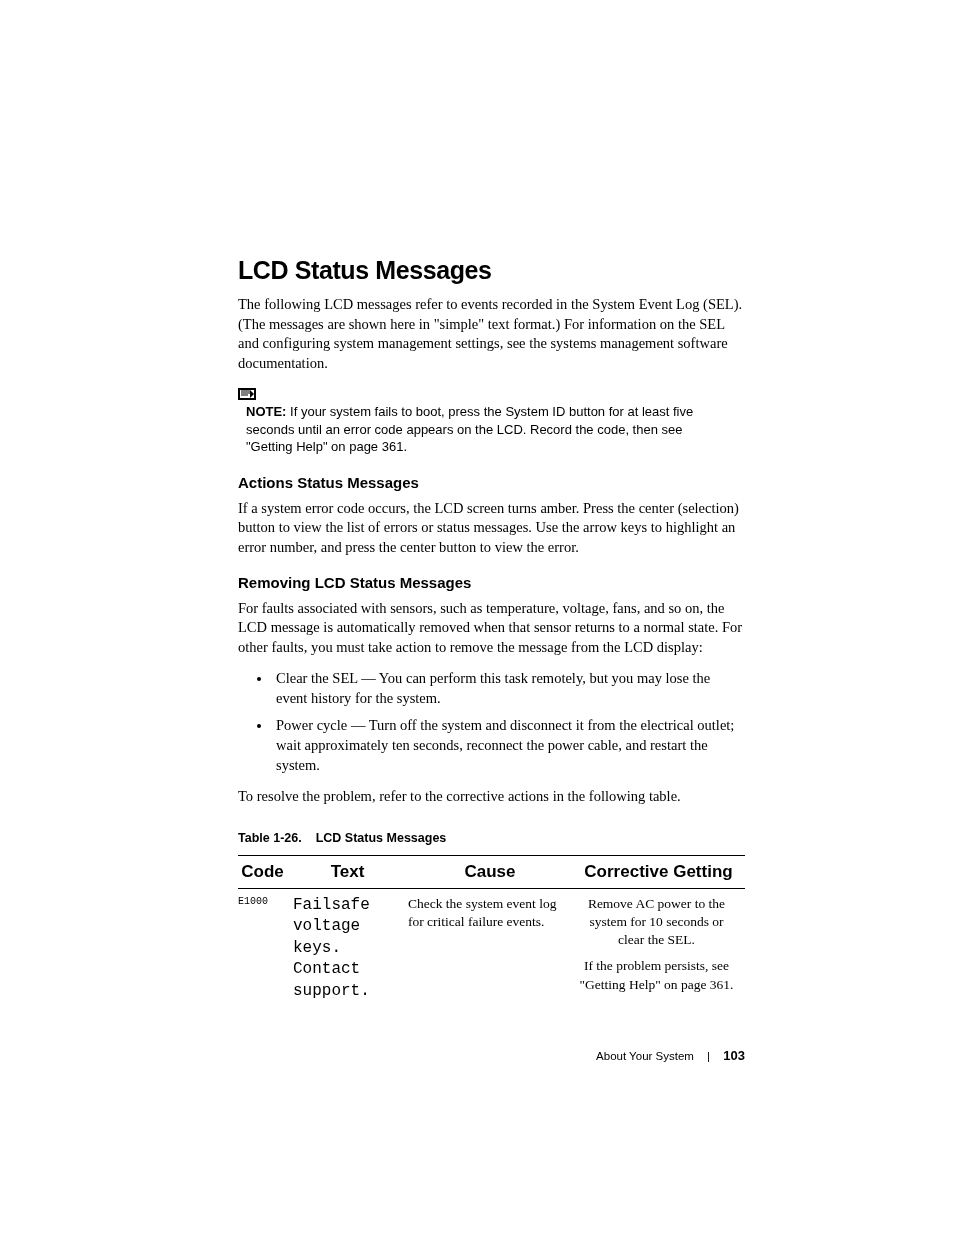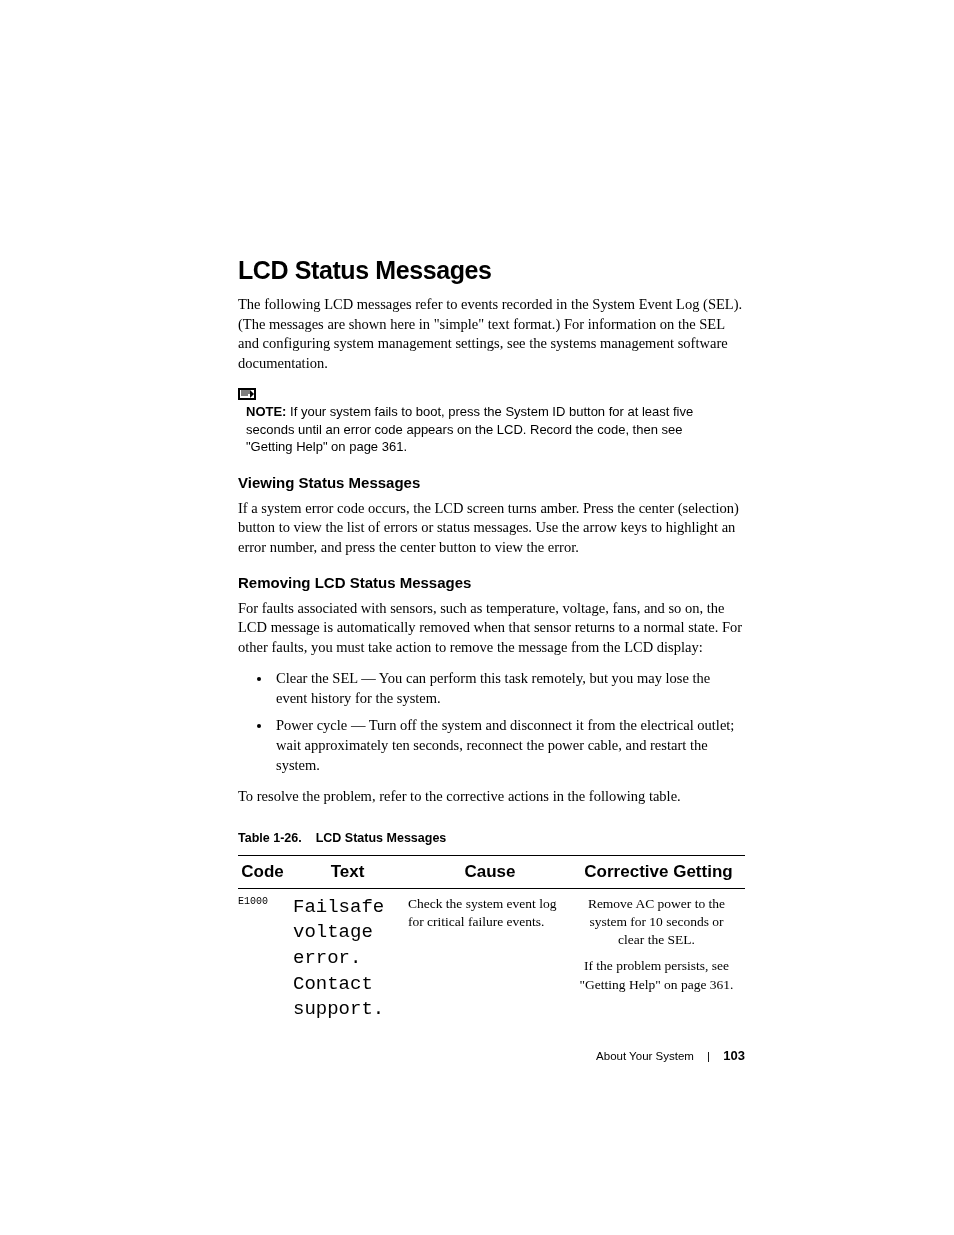--- a/index.html
+++ b/index.html
@@ -99,21 +99,21 @@
     padding: 6px 10px 6px 0;
     line-height: 1.35;
   }
   .code-col {
     font-family: "Courier New", Courier, monospace;
     font-size: 10px;
     white-space: nowrap;
   }
   .text-col {
     font-family: "Courier New", Courier, monospace;
-    font-size: 19px;
+    font-size: 16px;
     line-height: 1.45;
   }
   .corrective p {
     margin: 0 0 8px 0;
     text-align: center;
   }
   .footer {
     position: absolute;
     right: 0;
     top: 792px;
@@ -145,21 +145,21 @@
         <rect x="2" y="3" width="14" height="8" fill="#fff"></rect>
         <path d="M3 4 L12 4 M3 6 L12 6 M3 8 L10 8" stroke="#000" stroke-width="1"></path>
         <path d="M12 3 L16 7 L12 11" fill="#000"></path>
       </svg>
     </span>
     <span class="note-text">
       <b>NOTE:</b><span> If your system fails to boot, press the System ID button for at least five seconds until an error code appears on the LCD. Record the code, then see "Getting Help" on page 361.</span>
     </span>
   </div>
 
-  <h2 class="h2">Viewing Status Messages</h2>
+  <h2 class="h2">Actions Status Messages</h2>
   <p class="body">If a system error code occurs, the LCD screen turns amber. Press the center (selection) button to view the list of errors or status messages. Use the arrow keys to highlight an error number, and press the center button to view the error.</p>
 
   <h2 class="h2">Removing LCD Status Messages</h2>
   <p class="body">For faults associated with sensors, such as temperature, voltage, fans, and so on, the LCD message is automatically removed when that sensor returns to a normal state. For other faults, you must take action to remove the message from the LCD display:</p>
 
   <ul class="bullets">
     <li>Clear the SEL — You can perform this task remotely, but you may lose the event history for the system.</li>
     <li>Power cycle — Turn off the system and disconnect it from the electrical outlet; wait approximately ten seconds, reconnect the power cable, and restart the system.</li>
   </ul>
 
@@ -183,21 +183,21 @@
         <th>Cause</th>
         <th>Corrective Getting</th>
       </tr>
     </thead>
     <tbody>
       <tr>
         <td class="code-col">E1000</td>
         <td class="text-col">
           <span>Failsafe</span><br>
           <span>voltage</span><br>
-          <span>error.</span><br>
+          <span>keys.</span><br>
           <span>Contact</span><br>
           <span>support.</span>
         </td>
         <td>Check the system event log for critical failure events.</td>
         <td class="corrective">
           <p>Remove AC power to the system for 10 seconds or clear the SEL.</p>
           <p>If the problem persists, see "Getting Help" on page 361.</p>
         </td>
       </tr>
     </tbody>

